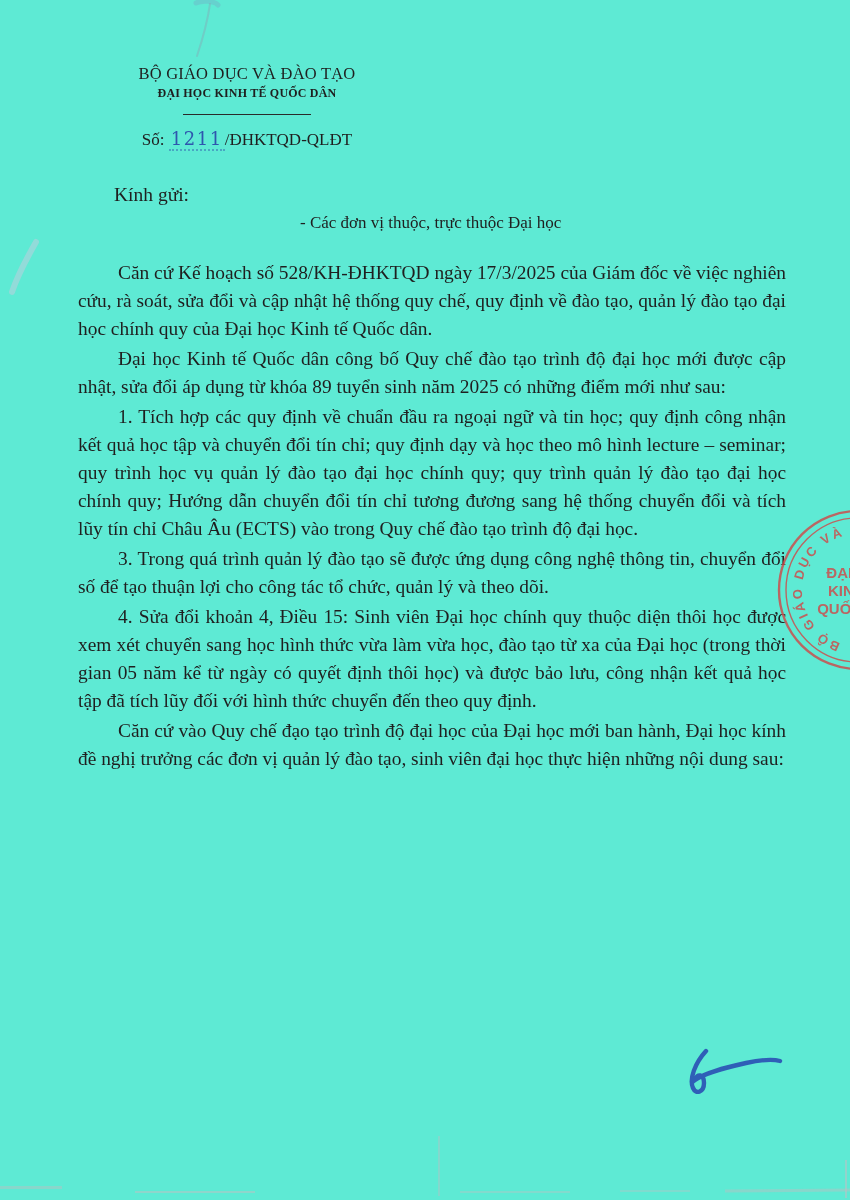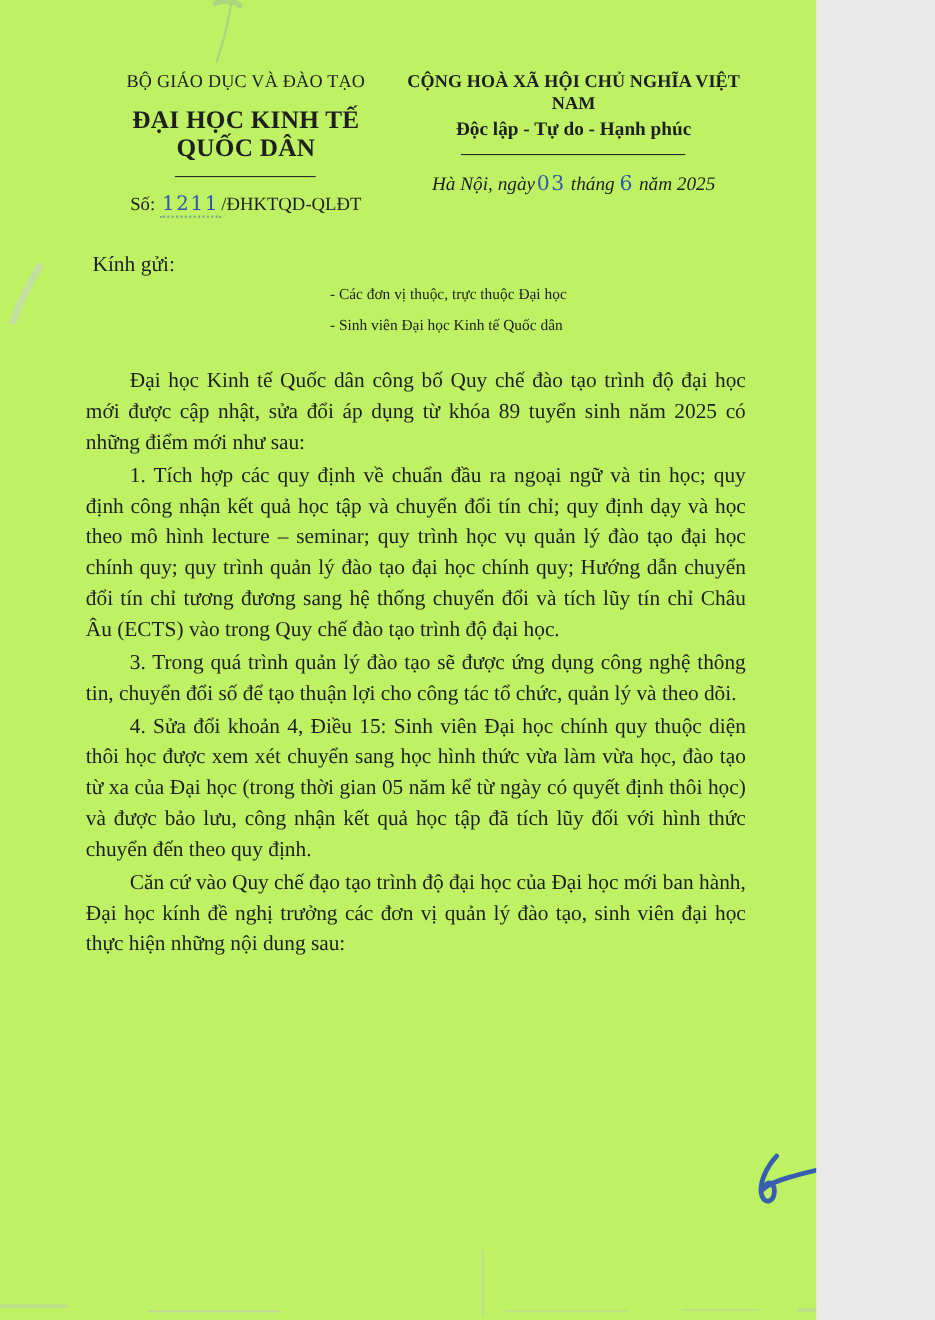--- a/index.html
+++ b/index.html
@@ -1,44 +1,44 @@
 <!DOCTYPE html>
 <html><head>
 <meta charset="utf-8">
 <style>
   html,body{margin:0;padding:0;}
   body{width:850px;height:1200px;background:#e9e9e9;}
   .page{
-    position:relative;width:742px;height:1200px;overflow:hidden;
-    background:#bef264;
+    position:relative;width:850px;height:1200px;overflow:hidden;
+    background:#5eead4;
     font-family:"Liberation Serif",serif;color:#1f1f1f;
   }
   
   .hdr{display:flex;justify-content:space-between;padding:64px 60px 0 86px;}
   .hdr-left{width:322px;text-align:center;}
   .hdr-right{width:376px;text-align:center;}
   .hl1{font-size:16.5px;letter-spacing:.2px;}
-  .hl2{font-size:23px;font-weight:bold;margin-top:12px;letter-spacing:.2px;}
+  .hl2{font-size:12px;font-weight:bold;margin-top:2px;letter-spacing:.2px;}
   .rule{display:inline-block;border-bottom:1.7px solid #2a2a2a;height:4px;}
   .rule-left{width:128px;}
   .rule-right{width:204px;}
   .so-line{margin-top:9px;font-size:17px;}
   .subject{margin-top:3px;font-size:15.5px;line-height:21px;}
   .hr1{font-size:16.5px;font-weight:bold;letter-spacing:.1px;}
   .hr2{font-size:17.5px;font-weight:bold;margin-top:3px;}
   .date-line{margin-top:11px;font-size:17.5px;font-style:italic;}
   
   .hw{
     color:#2e56ae;font-family:"DejaVu Serif",serif;font-style:normal;
     font-weight:500;letter-spacing:1.5px;font-size:1.06em;
   }
   .hw-dots{border-bottom:2px dotted rgba(46,86,174,.45);padding:0 2px;text-align:center;}
   
-  .salutation{margin:34px 0 0 84px;font-size:19.5px;}
-  .recipients{margin:3px 4px 0 300px;font-size:14px;line-height:28px;}
+  .salutation{margin:34px 0 0 114px;font-size:19.5px;}
+  .recipients{margin:3px 4px 0 300px;font-size:17px;line-height:28px;}
   
   .content{margin:22px 64px 0 78px;}
   .para{
     font-size:19.4px;line-height:28px;text-align:justify;
     text-indent:40px;margin:0 0 2px 0;
   }
   
   .stamp{position:absolute;left:770px;top:502px;width:176px;height:176px;opacity:.82;}
   
   .signature{position:absolute;left:676px;top:1044px;width:112px;height:56px;}
@@ -62,40 +62,29 @@
 
   <div class="hdr">
     <div class="hdr-left">
       <div class="hl1">BỘ GIÁO DỤC VÀ ĐÀO TẠO</div>
       <div class="hl2">ĐẠI HỌC KINH TẾ QUỐC DÂN</div>
       <div><span class="rule rule-left"></span></div>
       <div class="so-line">
         <span>Số: </span><span class="hw hw-dots">1211</span><span>/ĐHKTQD-QLĐT</span>
       </div>
     </div>
-    <div class="hdr-right">
-      <div class="hr1">CỘNG HOÀ XÃ HỘI CHỦ NGHĨA VIỆT NAM</div>
-      <div class="hr2">Độc lập - Tự do - Hạnh phúc</div>
-      <div><span class="rule rule-right"></span></div>
-      <div class="date-line">
-        <span>Hà Nội, ngày</span> <span class="hw">03</span>
-        <span>tháng</span>
-        <span class="hw">6</span>
-        <span>năm 2025</span>
-      </div>
-    </div>
   </div>
 
   <div class="salutation">Kính gửi:</div>
   <div class="recipients">
       <div>- Các đơn vị thuộc, trực thuộc Đại học</div>
-      <div>- Sinh viên Đại học Kinh tế Quốc dân</div>
     </div>
 
   <div class="content">
+      <p class="para"><span>Căn cứ Kế hoạch số 528/KH-ĐHKTQD ngày 17/3/2025 của Giám đốc về việc nghiên cứu, rà soát, sửa đổi và cập nhật hệ thống quy chế, quy định về đào tạo, quản lý đào tạo đại học chính quy của Đại học Kinh tế Quốc dân.</span></p>
       <p class="para"><span>Đại học Kinh tế Quốc dân công bố Quy chế đào tạo trình độ đại học mới được cập nhật, sửa đổi áp dụng từ khóa 89 tuyển sinh năm 2025 có những điểm mới như sau:</span></p>
       <p class="para"><span>1. Tích hợp các quy định về chuẩn đầu ra ngoại ngữ và tin học; quy định công nhận kết quả học tập và chuyển đổi tín chỉ; quy định dạy và học theo mô hình lecture – seminar; quy trình học vụ quản lý đào tạo đại học chính quy; quy trình quản lý đào tạo đại học chính quy; Hướng dẫn chuyển đổi tín chỉ tương đương sang hệ thống chuyển đổi và tích lũy tín chỉ Châu Âu (ECTS) vào trong Quy chế đào tạo trình độ đại học.</span></p>
       <p class="para"><span>3. Trong quá trình quản lý đào tạo sẽ được ứng dụng công nghệ thông tin, chuyển đổi số để tạo thuận lợi cho công tác tổ chức, quản lý và theo dõi.</span></p>
       <p class="para"><span>4. Sửa đổi khoản 4, Điều 15: Sinh viên Đại học chính quy thuộc diện thôi học được xem xét chuyển sang học hình thức vừa làm vừa học, đào tạo từ xa của Đại học (trong thời gian 05 năm kể từ ngày có quyết định thôi học) và được bảo lưu, công nhận kết quả học tập đã tích lũy đối với hình thức chuyển đến theo quy định.</span></p>
       <p class="para"><span>Căn cứ vào Quy chế đạo tạo trình độ đại học của Đại học mới ban hành, Đại học kính đề nghị trưởng các đơn vị quản lý đào tạo, sinh viên đại học thực hiện những nội dung sau:</span></p>
     </div>
 
   <svg class="stamp" viewBox="0 0 176 176">
     <circle cx="88" cy="88" r="79" fill="none" stroke="#cf4a4a" stroke-width="2.4"></circle>
     <circle cx="88" cy="88" r="72" fill="none" stroke="#cf4a4a" stroke-width="1.4"></circle>

